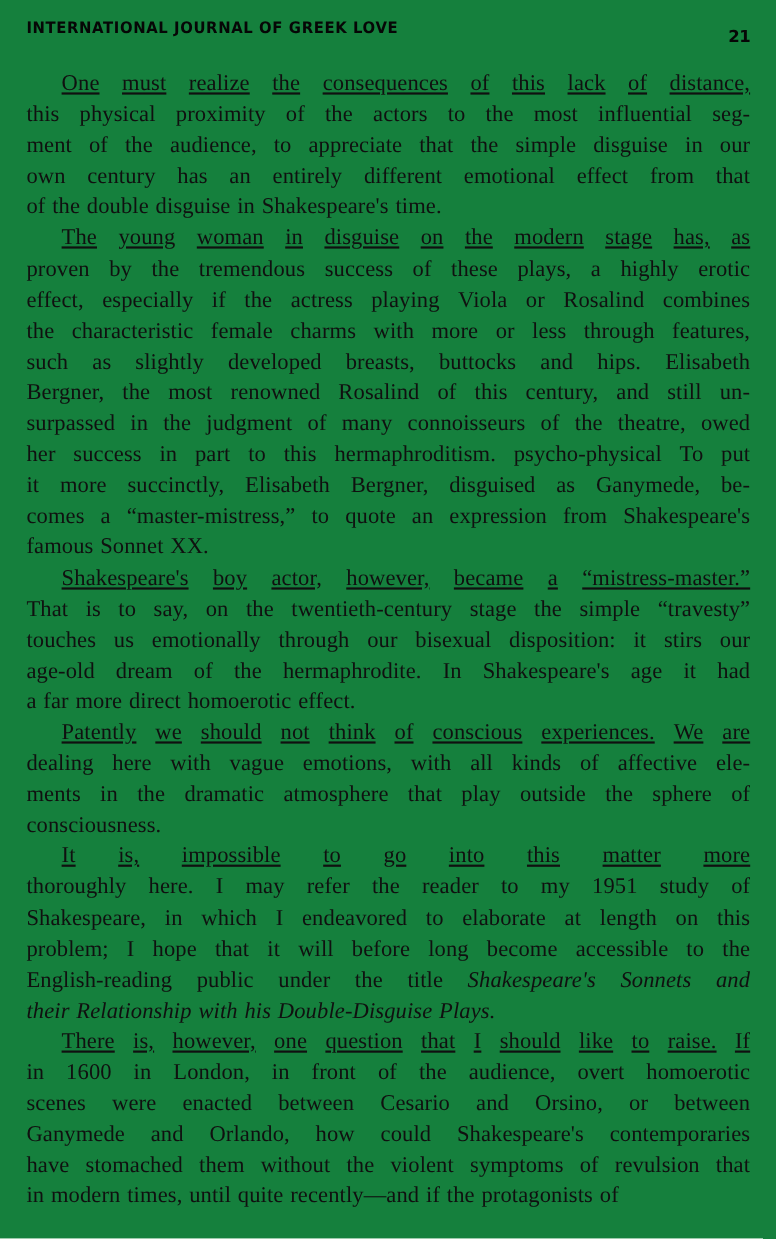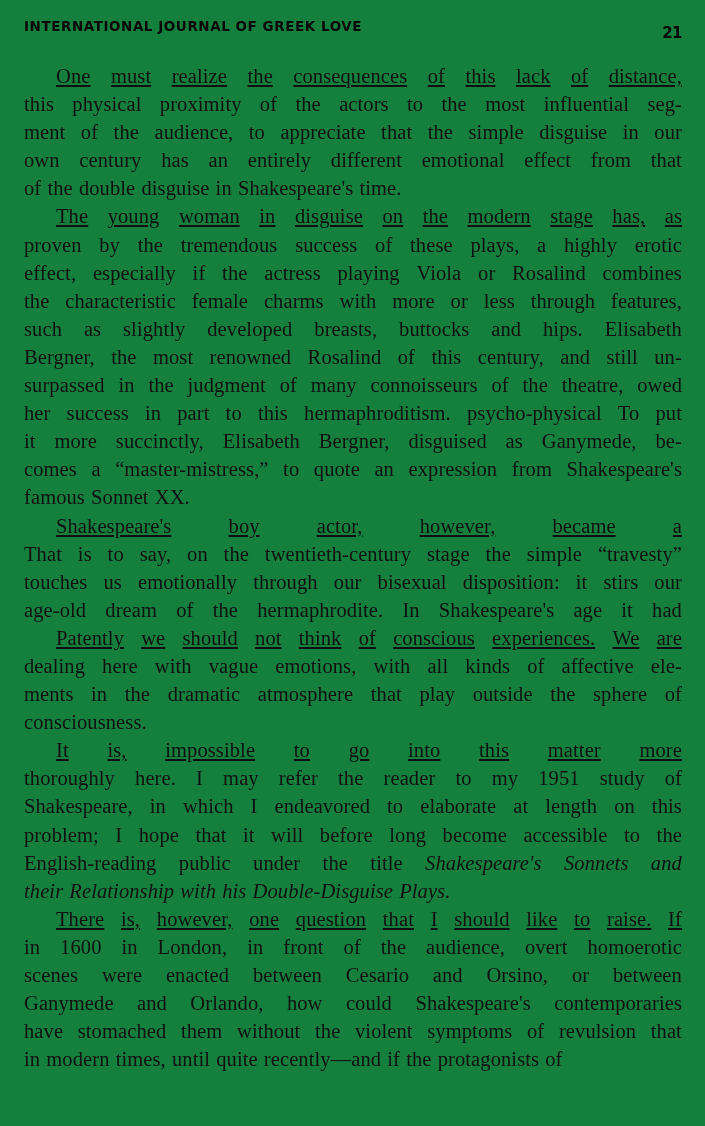--- a/index.html
+++ b/index.html
@@ -294,20 +294,21 @@
         <span class="ln last"><span class="w">famous</span><span class="w">Sonnet</span><span class="w">XX.</span></span>
       </div>
       <div class="para">
         <span class="ln j ind">
           <span class="w">Shakespeare's</span>
           <span class="w">boy</span>
           <span class="w">actor,</span>
           <span class="w">however,</span>
           <span class="w">became</span>
           <span class="w">a</span>
+          <span class="w">“mistress-master.”</span>
         </span>
         <span class="ln j">
           <span class="w">That</span>
           <span class="w">is</span>
           <span class="w">to</span>
           <span class="w">say,</span>
           <span class="w">on</span>
           <span class="w">the</span>
           <span class="w">twentieth-century</span>
           <span class="w">stage</span>
@@ -332,20 +333,21 @@
           <span class="w">dream</span>
           <span class="w">of</span>
           <span class="w">the</span>
           <span class="w">hermaphrodite.</span>
           <span class="w">In</span>
           <span class="w">Shakespeare's</span>
           <span class="w">age</span>
           <span class="w">it</span>
           <span class="w">had</span>
         </span>
+        <span class="ln last"><span class="w">a</span><span class="w">far</span><span class="w">more</span><span class="w">direct</span><span class="w">homoerotic</span><span class="w">effect.</span></span>
       </div>
       <div class="para">
         <span class="ln j ind">
           <span class="w">Patently</span>
           <span class="w">we</span>
           <span class="w">should</span>
           <span class="w">not</span>
           <span class="w">think</span>
           <span class="w">of</span>
           <span class="w">conscious</span>

